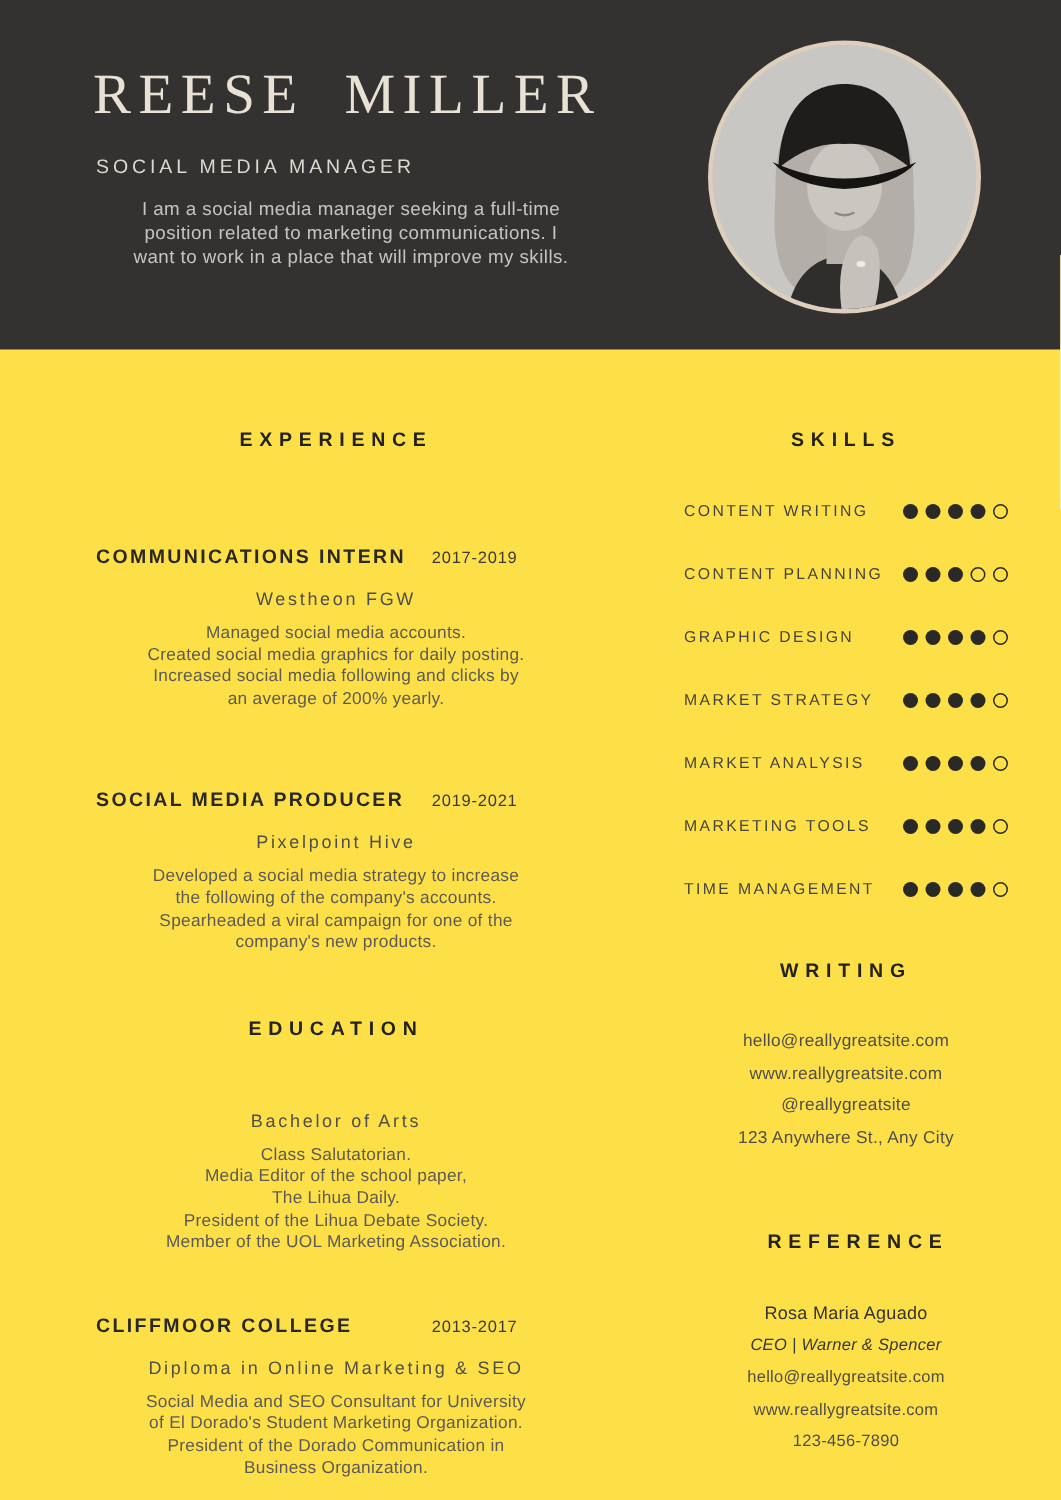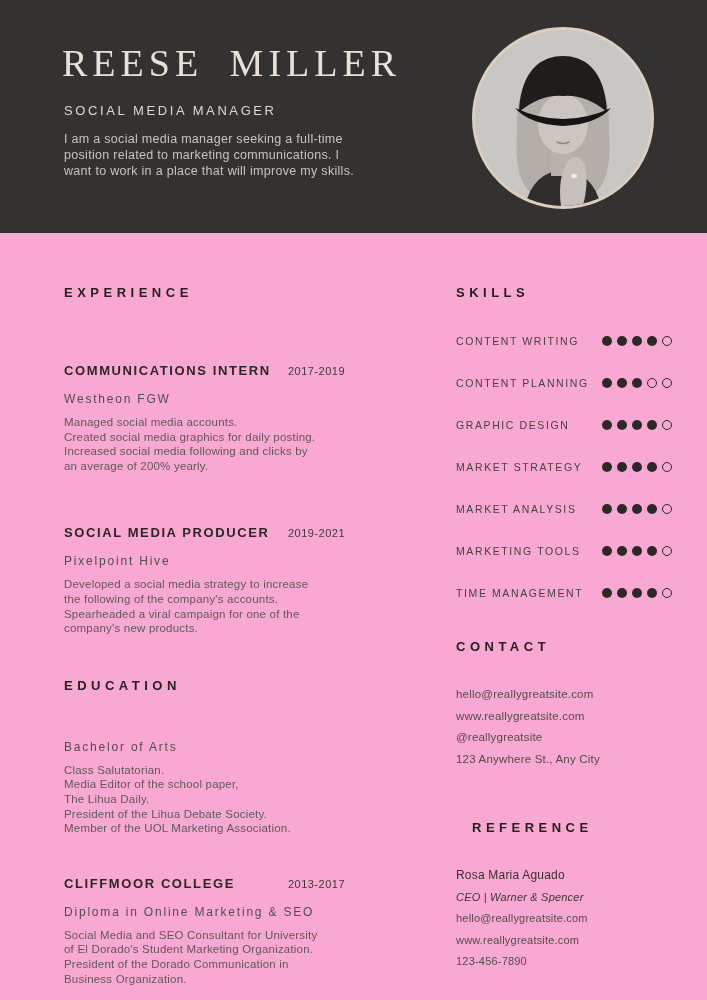--- a/index.html
+++ b/index.html
@@ -1,18 +1,18 @@
 <!DOCTYPE html>
 <html><head>
 <meta charset="utf-8">
 <style>
   html,body{margin:0;padding:0;background:#ffffff;}
   .page{
     position:relative;width:707px;height:1000px;overflow:hidden;
-    background:#f9a8d4;font-family:"Liberation Sans",sans-serif;
+    background:#fde047;font-family:"Liberation Sans",sans-serif;text-align:center;
     -webkit-font-smoothing:antialiased;
   }
   
   .header{position:absolute;top:0;left:0;width:707px;height:233px;background:#343231;}
   .name{
     position:absolute;left:62px;top:44px;
     font-family:"Liberation Serif","DejaVu Serif",serif;
     font-size:38px;font-weight:400;letter-spacing:5px;word-spacing:12px;
     color:#e9e1d5;line-height:1;white-space:nowrap;
   }
@@ -226,21 +226,21 @@
       <span class="skill-label">TIME MANAGEMENT</span>
       <span class="dots">
           <span class="dot filled"></span>
           <span class="dot filled"></span>
           <span class="dot filled"></span>
           <span class="dot filled"></span>
           <span class="dot empty"></span>
         </span>
     </div>
 
-    <div class="section-heading h-contact">CONTACT</div>
+    <div class="section-heading h-contact">WRITING</div>
 
     <div class="contact-item">hello@reallygreatsite.com</div>
     <div class="contact-item">www.reallygreatsite.com</div>
     <div class="contact-item">@reallygreatsite</div>
     <div class="contact-item">123 Anywhere St., Any City</div>
 
     <div class="section-heading h-reference">REFERENCE</div>
 
     <div class="ref-line ref-name">Rosa Maria Aguado</div>
     <div class="ref-line ref-role">CEO | Warner &amp; Spencer</div>

